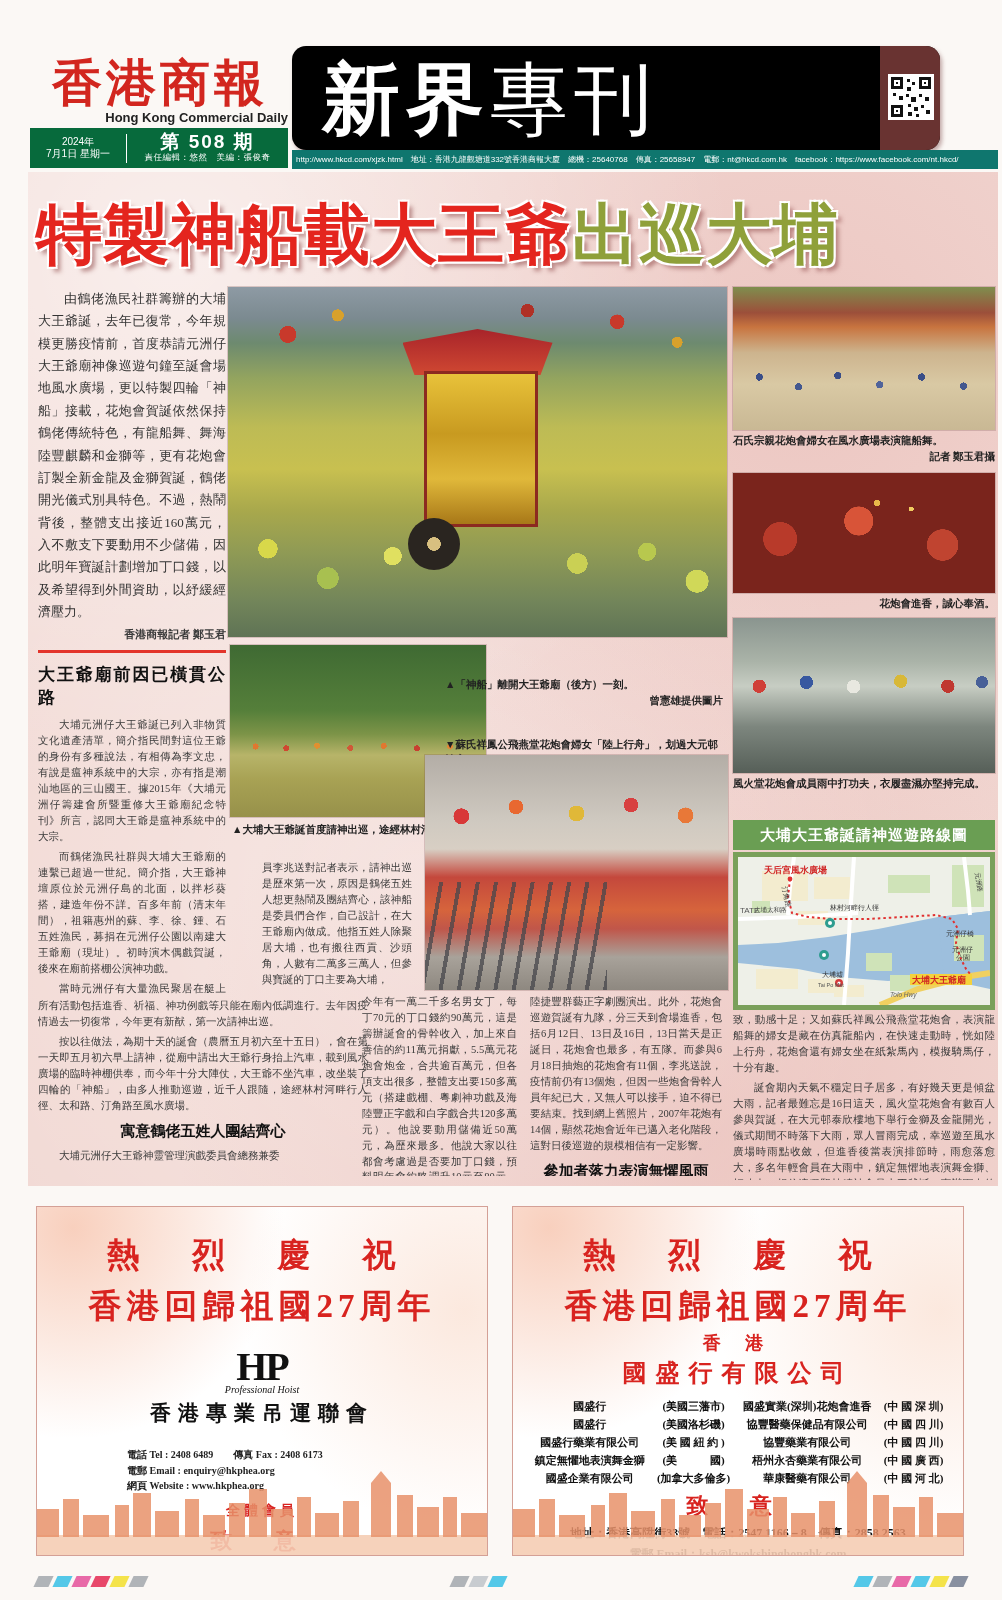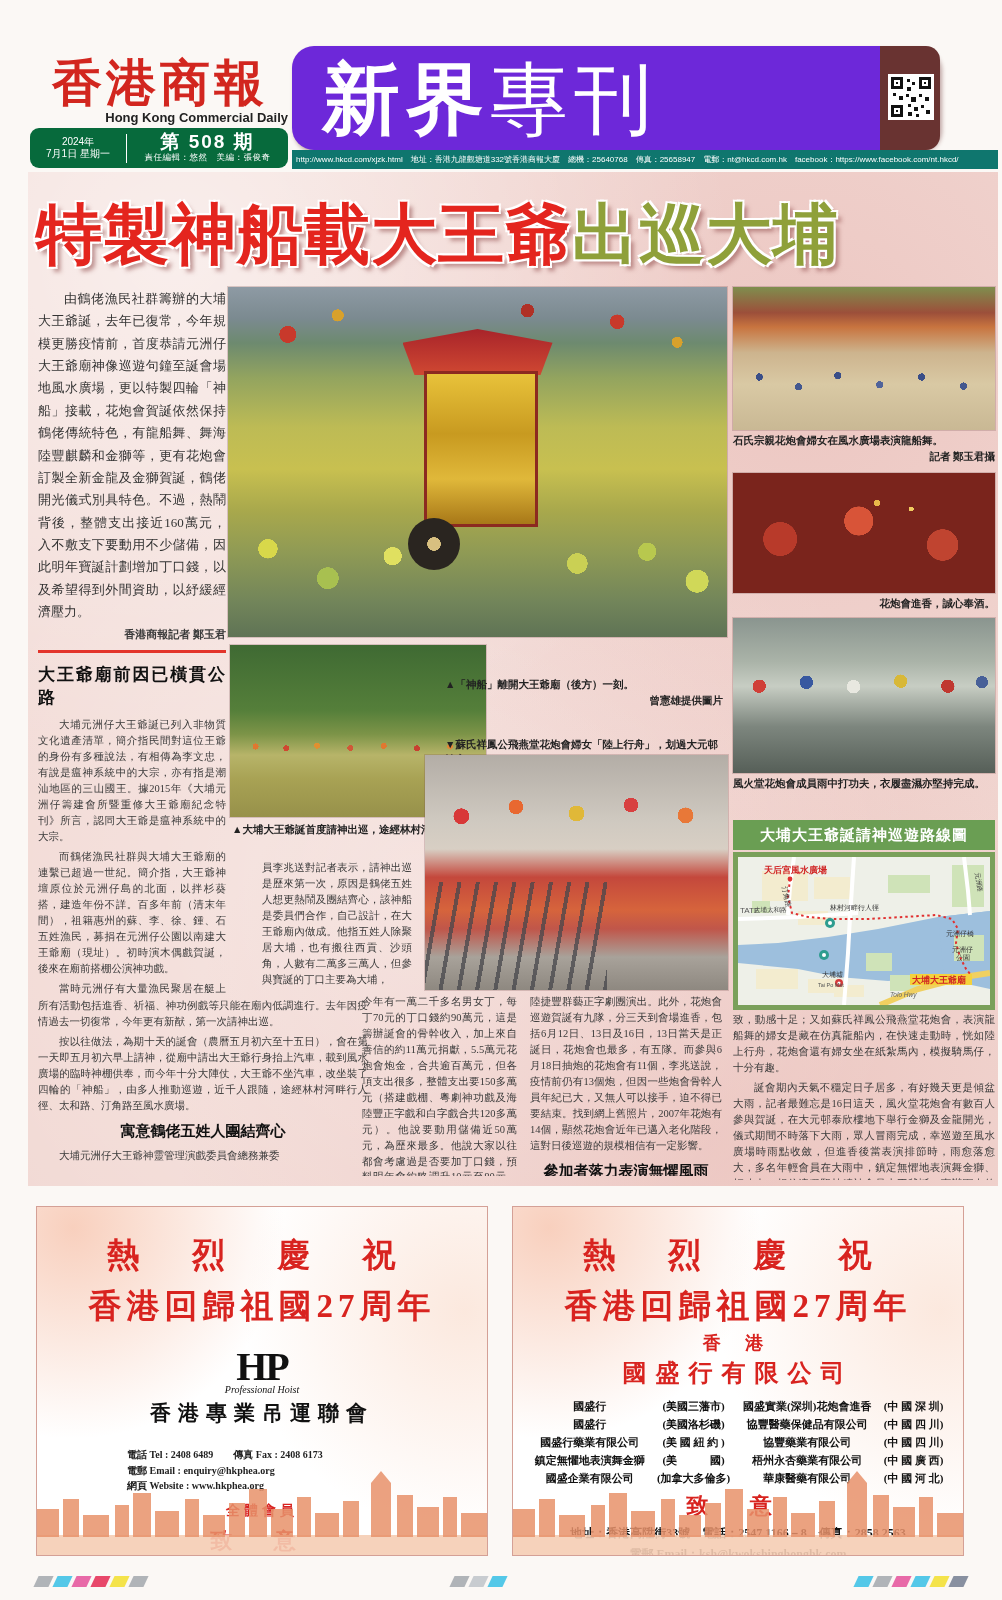--- a/index.html
+++ b/index.html
@@ -4,26 +4,26 @@
 <style>
   html,body{margin:0;padding:0;background:#e9e6e2;}
   .page{position:relative;width:1002px;height:1600px;background:#fbf8f5;overflow:hidden;
         font-family:"Liberation Sans",sans-serif;padding-left:32px;}
   .abs{position:absolute;}
 
   
   .logo-cn{left:52px;top:50px;width:240px;color:#d2261f;font-family:"Liberation Serif",serif;
            font-weight:bold;font-size:50px;letter-spacing:4px;white-space:nowrap;}
   .logo-en{left:58px;top:110px;width:230px;text-align:right;font-size:13px;color:#222;font-weight:bold;}
-  .datebox{left:30px;top:128px;width:258px;height:40px;background:#076a3c;color:#fff;display:flex;align-items:center;border-radius:9px;}
+  .datebox{left:30px;top:128px;width:258px;height:40px;background:#076a3c;color:#fff;display:flex;align-items:center;}
   .dateleft{width:96px;text-align:center;font-size:10px;line-height:1.25;border-right:1px solid #fff;padding:2px 0;}
   .issuebox{flex:1;text-align:center;}
   .issue{font-size:19px;font-weight:bold;letter-spacing:2px;line-height:1.05;}
   .editors{font-size:8.5px;letter-spacing:.5px;}
-  .banner{left:292px;top:46px;width:648px;height:104px;background:#6d28d9;border-radius:22px;
+  .banner{left:292px;top:46px;width:648px;height:104px;background:#000000;border-radius:14px;
           box-shadow:2px 3px 4px rgba(100,40,40,.4);}
   .banner-title{position:absolute;left:30px;top:2px;color:#fff;font-size:78px;white-space:nowrap;
                 font-family:"Liberation Sans",sans-serif;letter-spacing:6px;}
   .bt-bold{font-weight:900;} .bt-light{font-weight:400;}
   .banner-dark{position:absolute;right:0;top:0;width:60px;height:104px;background:#693331;border-radius:0 14px 14px 0;}
   .qr{position:absolute;left:8px;top:28px;width:46px;height:46px;background:#fff;}
   .infostrip{left:292px;top:150px;width:706px;height:19px;background:#0f766e;color:#fff;font-size:8px;
              line-height:19px;white-space:nowrap;overflow:hidden;padding-left:4px;box-sizing:border-box;}
 
   

